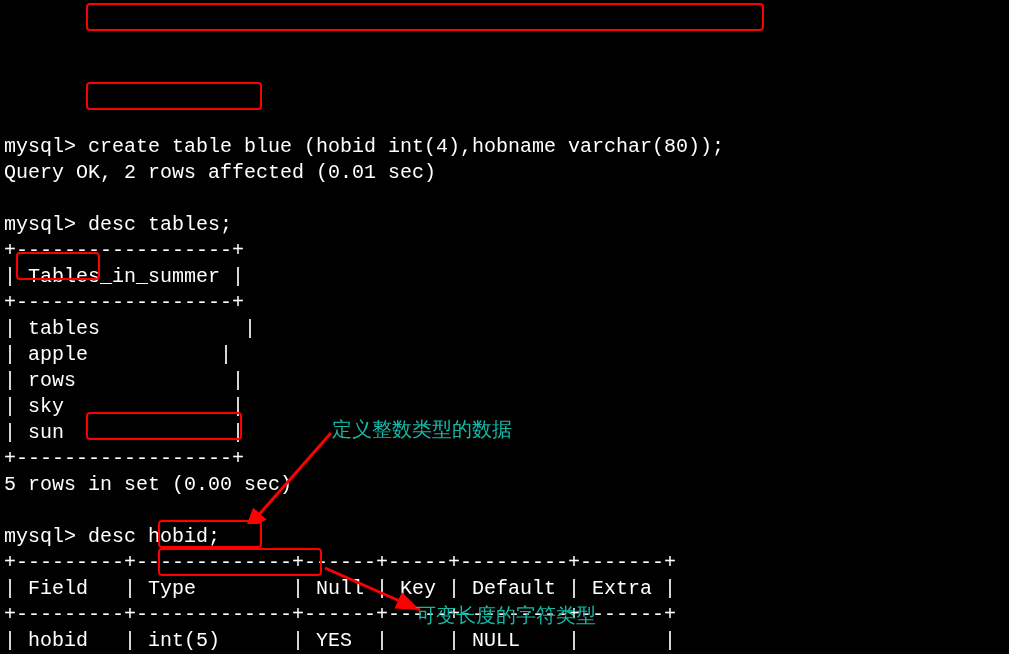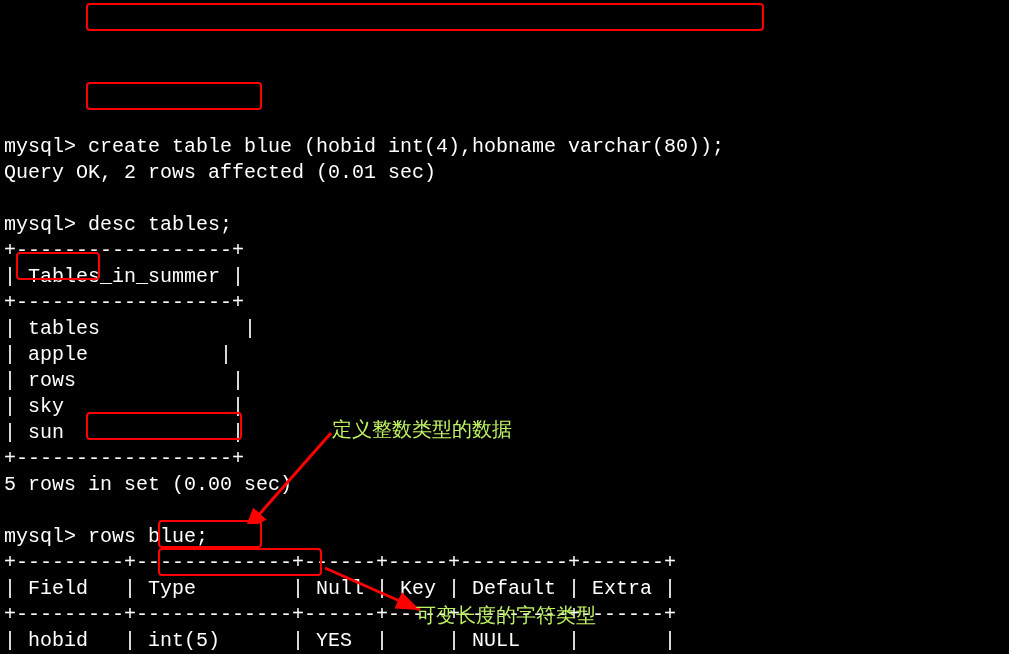--- a/index.html
+++ b/index.html
@@ -22,21 +22,21 @@
     }
     .redbox {
       border: 2px solid #ff0000;
       border-radius: 4px;
       position: absolute;
       z-index: 5;
       pointer-events: none;
     }
     .annotation {
       position: absolute;
-      color: #bef264;
+      color: #14b8a6;
       font-size: 20px;
       font-family: sans-serif;
       z-index: 6;
       pointer-events: none;
     }
     .arrow {
       position: absolute;
       z-index: 6;
       pointer-events: none;
     }
@@ -55,21 +55,21 @@
 <span>| Tables_in_summer |</span>
 <span>+------------------+</span>
 <span>| tables            |</span>
 <span>| apple           |</span>
 <span>| rows             |</span>
 <span>| sky              |</span>
 <span>| sun              |</span>
 <span>+------------------+</span>
 <span>5 rows in set (0.00 sec)</span>
 
-<span>mysql&gt;</span><span> rows blue;</span>
+<span>mysql&gt;</span><span> desc hobid;</span>
 <span>+---------+-------------+------+-----+---------+-------+</span>
 <span>| Field   | Type        | Null | Key | Default | Extra |</span>
 <span>+---------+-------------+------+-----+---------+-------+</span>
 <span>| hobid   | int(5)      | YES  |     | NULL    |       |</span>
 
 
 
 </div>
 
 

